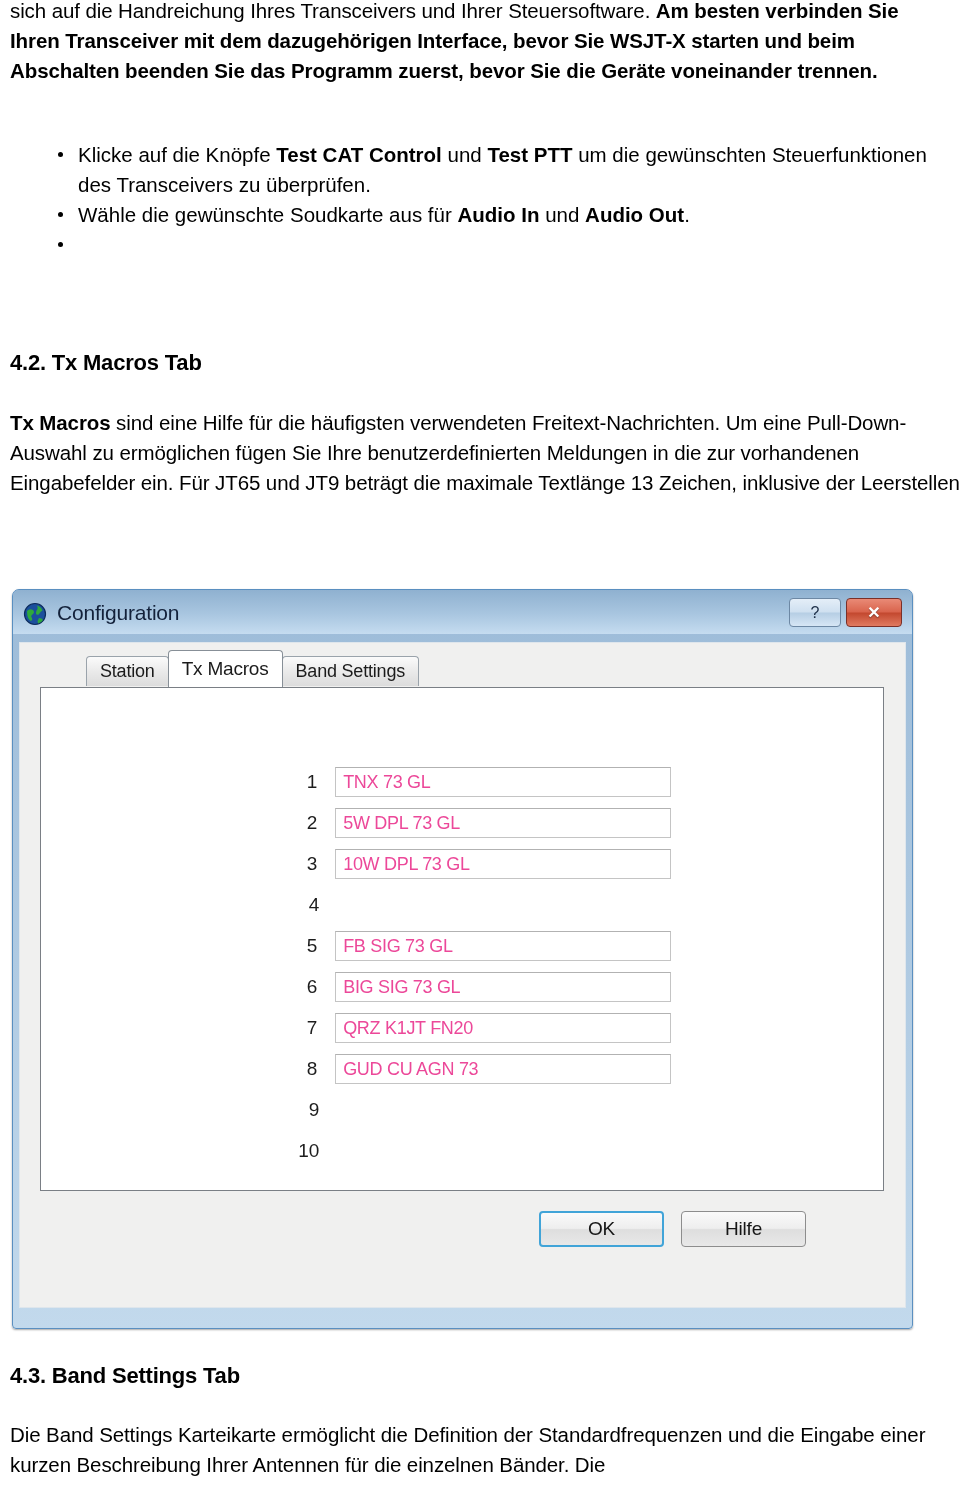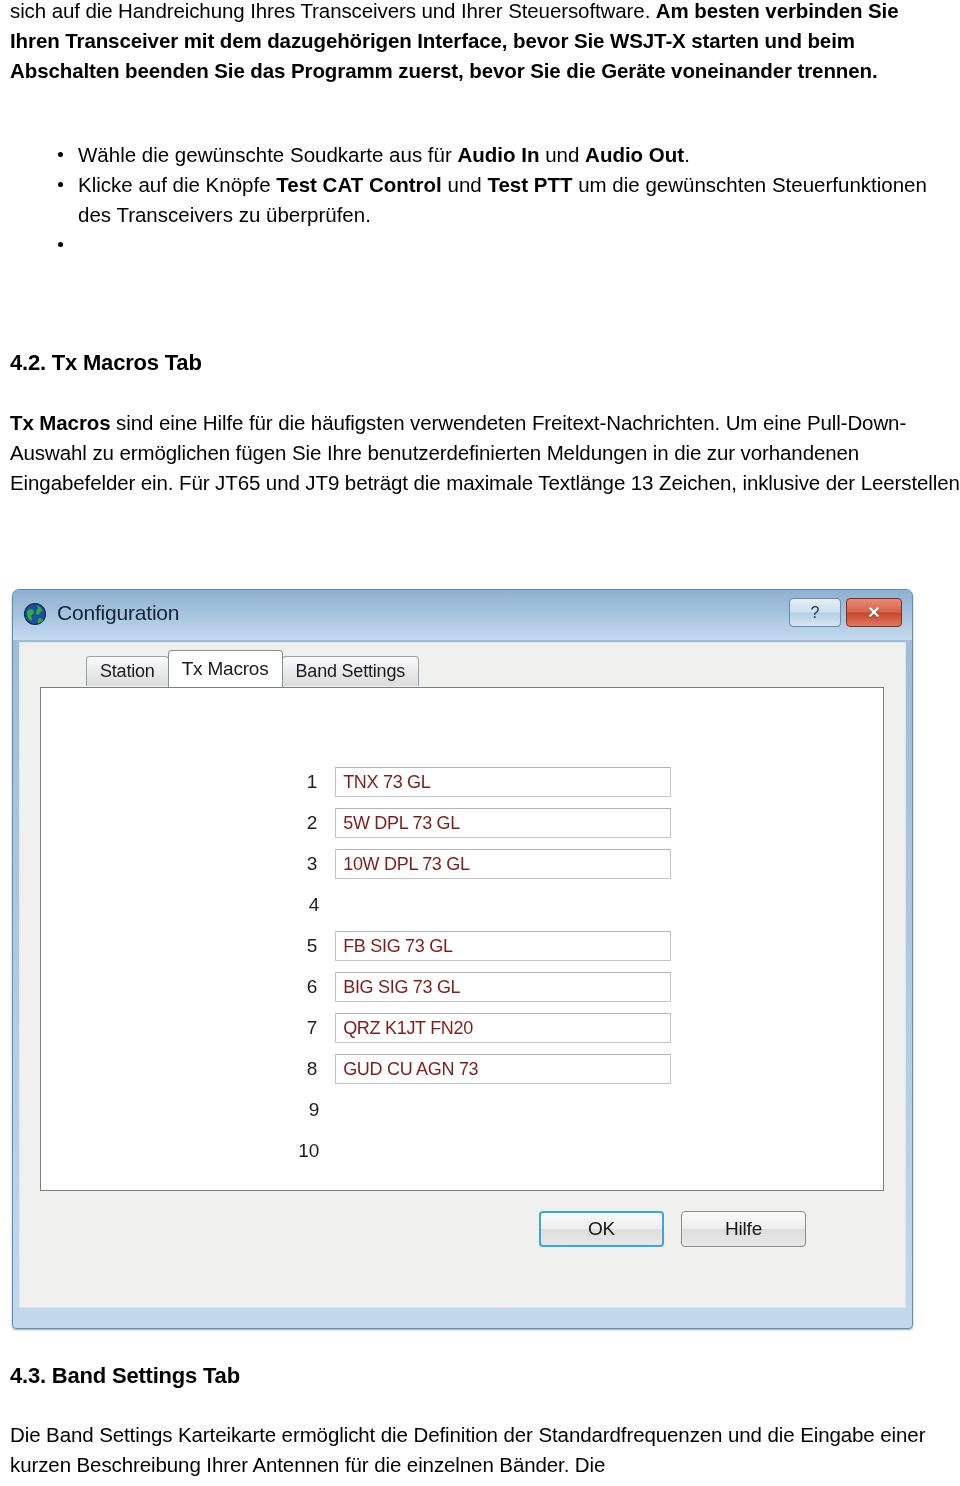--- a/index.html
+++ b/index.html
@@ -73,21 +73,21 @@
     height: 740px;
     box-sizing: border-box;
     border: 1px solid #5a8fc0;
     border-radius: 7px 7px 4px 4px;
     background: linear-gradient(to bottom, #9cbbd8 0%, #c2d9ec 100%);
     padding: 0;
     box-shadow: 0 1px 2px rgba(0,0,0,0.35);
   }
   .titlebar {
     position: relative;
-    height: 50px;
+    height: 44px;
     border-radius: 6px 6px 0 0;
     background: linear-gradient(to bottom, #8fb1d0 0%, #a9c6e0 55%, #c5dcf0 100%);
   }
   .title-icon {
     position: absolute;
     left: 10px;
     top: 12px;
     width: 24px;
     height: 24px;
   }
@@ -207,21 +207,21 @@
   }
   .macro-input {
     width: 352px;
     height: 30px;
     box-sizing: border-box;
     border: 1px solid #c4c4c4;
     border-top-color: #b2b2b2;
     background: #ffffff;
     font-size: 18px;
     font-family: "Liberation Sans", sans-serif;
-    color: #7f1d1d;
+    color: #ec4899;
     padding: 0 7px;
     letter-spacing: -0.3px;
     line-height: 28px;
     outline: none;
   }
 
   .btnrow {
     position: absolute;
     left: 0;
     top: 560px;
@@ -257,25 +257,25 @@
 
 <div class="doc">
 
   <div style="position:absolute;left:0;top:-4px;width:960px;">
     <p class="para">sich auf die Handreichung Ihres Transceivers und Ihrer Steuersoftware. <b>Am besten verbinden Sie Ihren Transceiver mit dem dazugehörigen Interface, bevor Sie WSJT-X starten und beim Abschalten beenden Sie das Programm zuerst, bevor Sie die Geräte voneinander trennen.</b></p>
   </div>
 
   <ul class="bullets" style="position:absolute;left:0;top:140px;width:960px;">
     <li>
       <span class="dot"></span>
-      <span>Wähle die gewünschte Soudkarte aus für <b>Audio In</b> und <b>Audio Out</b>.</span>
+      <span>Klicke auf die Knöpfe <b>Test CAT Control</b> und <b>Test PTT</b> um die gewünschten Steuerfunktionen des Transceivers zu überprüfen.</span>
     </li>
     <li>
       <span class="dot"></span>
-      <span>Klicke auf die Knöpfe <b>Test CAT Control</b> und <b>Test PTT</b> um die gewünschten Steuerfunktionen des Transceivers zu überprüfen.</span>
+      <span>Wähle die gewünschte Soudkarte aus für <b>Audio In</b> und <b>Audio Out</b>.</span>
     </li>
     <li>
       <span class="dot"></span>
     </li>
   </ul>
 
   <h2 class="h2" style="position:absolute;left:0;top:350px;width:960px;">4.2. Tx Macros Tab</h2>
 
   <p class="para" style="position:absolute;left:0;top:408px;width:960px;"><b>Tx Macros</b> sind eine Hilfe für die häufigsten verwendeten Freitext-Nachrichten. Um eine Pull-Down-Auswahl zu ermöglichen fügen Sie Ihre benutzerdefinierten Meldungen in die zur vorhandenen Eingabefelder ein. Für JT65 und JT9 beträgt die maximale Textlänge 13 Zeichen, inklusive der Leerstellen.</p>
 

